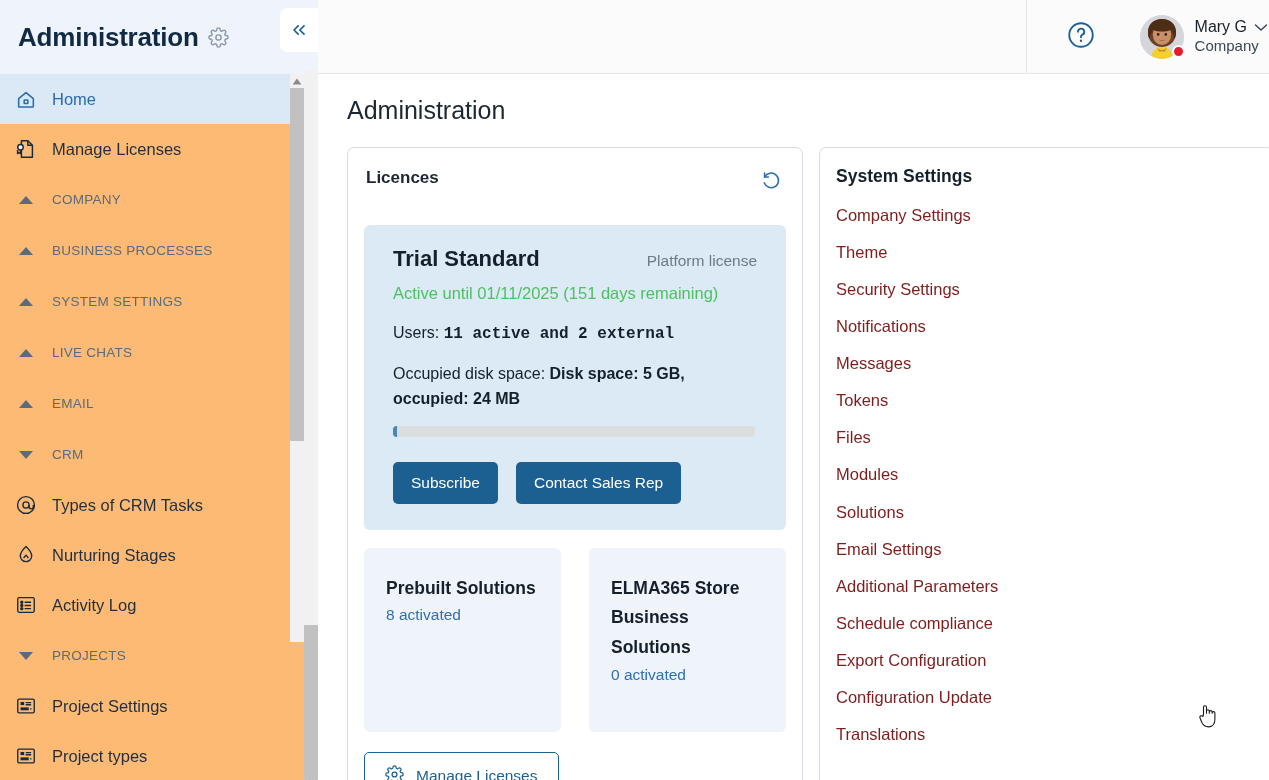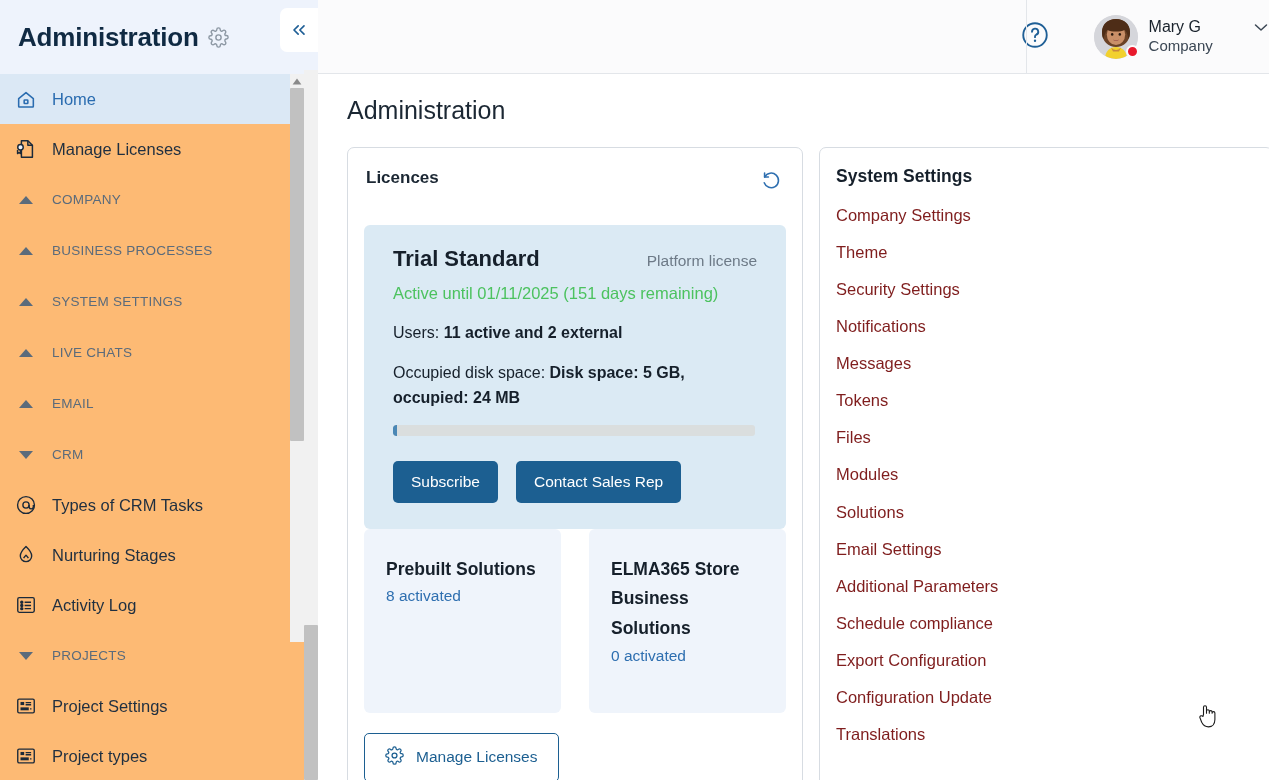--- a/index.html
+++ b/index.html
@@ -108,21 +108,21 @@
     width: 44px; height: 44px; border-radius: 50%;
     background: #d9d9de; overflow: hidden; position: relative;
   }
   .avatar svg { display: block; }
   .avatar-dot {
     position: absolute; right: -1px; bottom: 1px;
     width: 13px; height: 13px; border-radius: 50%;
     background: #e8192c; border: 2px solid #fbfbfc;
   }
   .user-text { line-height: 1.25; }
-  .user-name { font-size: 16px; color: #18212b; display: flex; align-items: center; gap: 46px; }
+  .user-name { font-size: 16px; color: #18212b; display: flex; align-items: center; }
   .user-name .caret { margin-left: 7px; display: inline-flex; }
   .user-org { font-size: 15px; color: #3b4754; }
 
   .page-title {
     font-size: 25px; color: #1b2733; font-weight: normal;
     margin: 22px 0 0 29px;
   }
 
   .content {
     display: flex; gap: 16px; padding: 22px 9px 0 29px;
@@ -140,36 +140,36 @@
   .plan-box {
     margin-top: 27px;
     background: #dbeaf4; border-radius: 6px;
     padding: 21px 29px 26px 29px;
   }
   .plan-row { display: flex; align-items: baseline; }
   .plan-name { font-size: 22px; font-weight: bold; color: #16202b; }
   .plan-type { font-size: 15.5px; color: #6d7a87; margin-left: auto; }
   .plan-active { margin-top: 12px; font-size: 16.5px; color: #4cc25f; }
   .plan-users { margin-top: 21px; font-size: 16px; color: #16202b; }
-  .plan-users b { font-weight: bold; }
+  .plan-users b { font-weight: bold; font-family: Liberation Mono, monospace; }
   .plan-disk { margin-top: 19px; font-size: 16px; color: #16202b; line-height: 1.55; }
   .plan-disk b { font-weight: bold; }
   .progress {
     margin-top: 14px; height: 11px; width: 362px;
     background: #dadede; border-radius: 3px; overflow: hidden;
   }
   .progress > i { display: block; height: 11px; width: 5px; background: #4a87b5; border-radius: 3px 0 0 3px; }
   .plan-btns { margin-top: 25px; display: flex; gap: 18px; }
   .btn-primary {
     background: #1c5f91; color: #fff; border: none; border-radius: 5px;
     font-size: 15.5px; font-family: inherit;
     padding: 12px 18px; cursor: pointer; white-space: nowrap;
   }
 
-  .sol-row { display: flex; gap: 28px; }
+  .sol-row { display: flex; gap: 28px; margin-top: 18px; }
   .sol-card {
     width: 206px; height: 184px;
     background: #eff4fb; border-radius: 6px;
     padding: 26px 22px;
   }
   .sol-name { font-size: 17.5px; font-weight: bold; color: #16202b; line-height: 1.7; }
   .sol-count { font-size: 15.5px; color: #2e6fb0; margin-top: 3px; cursor: pointer; }
 
   .manage-btn {
     margin-top: 20px;

